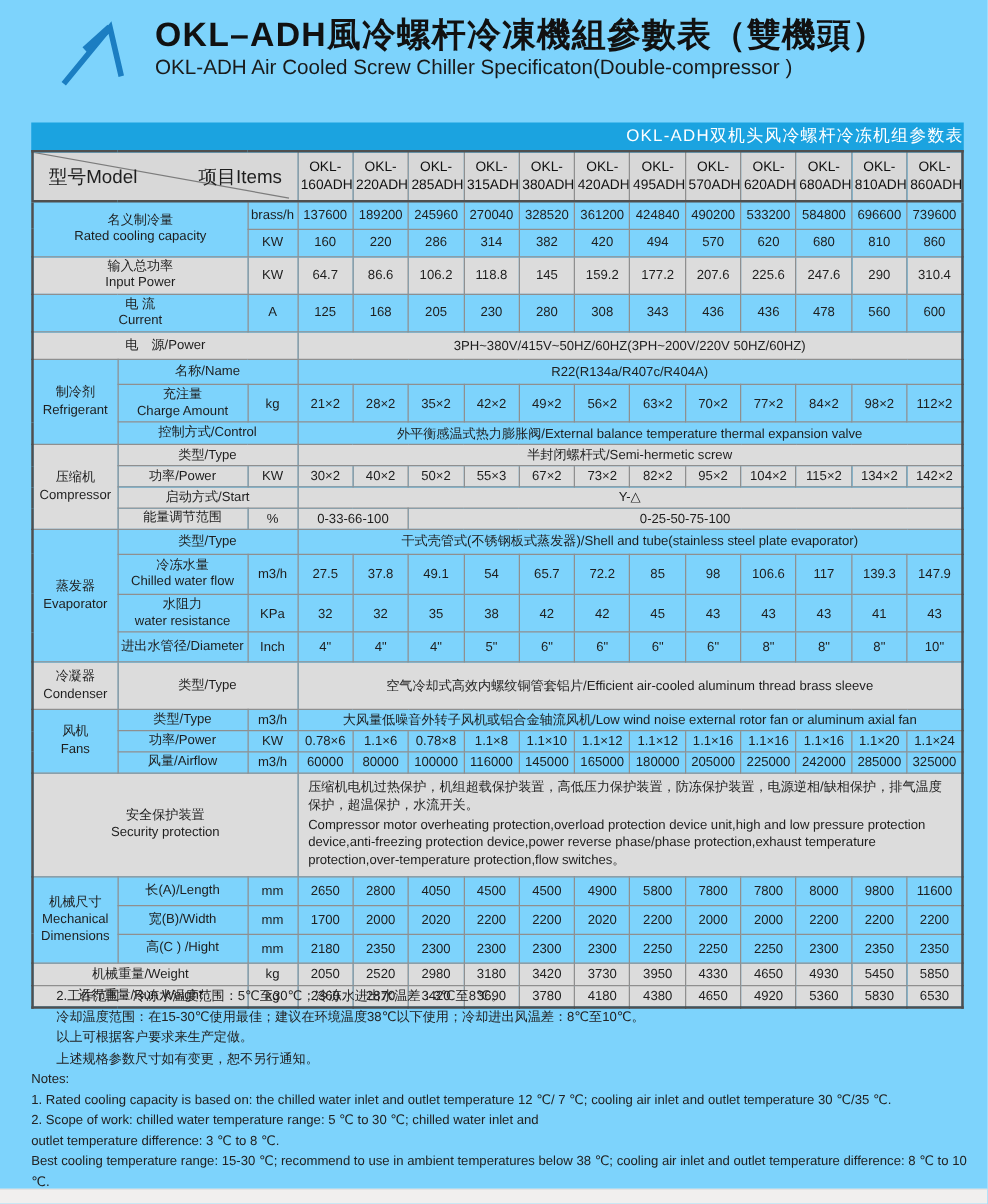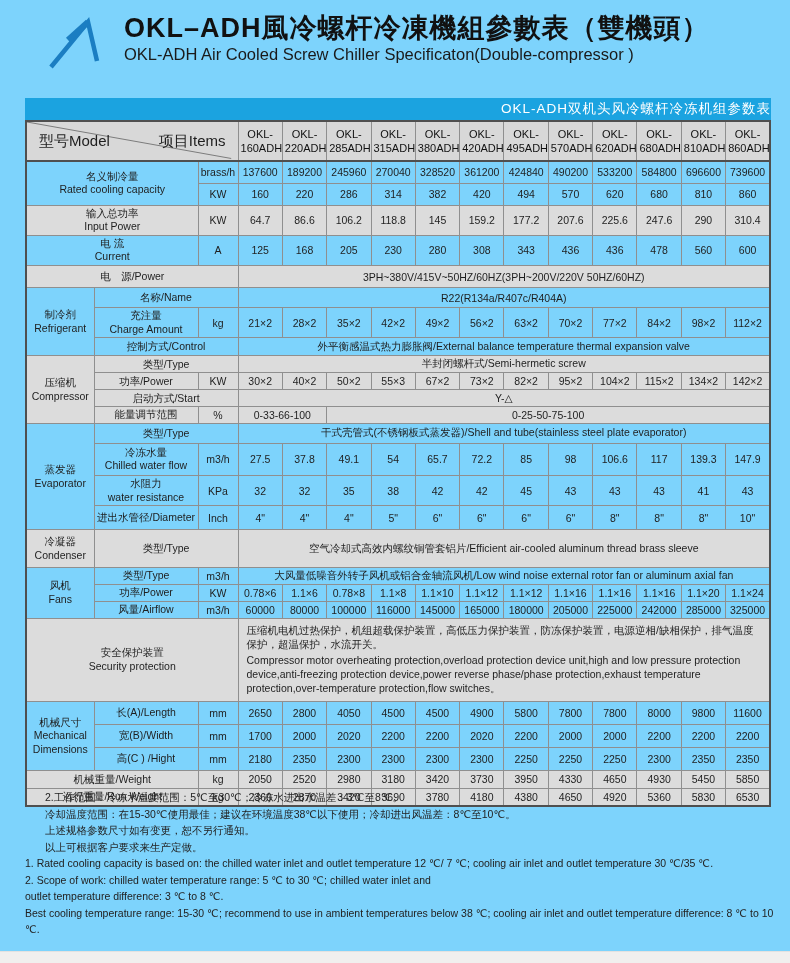--- a/index.html
+++ b/index.html
@@ -447,22 +447,23 @@
           <td class="v">5360</td>
           <td class="v">5830</td>
           <td class="v">6530</td>
         </tr>
       </tbody>
     </table>
 
   <div class="notes">
     <div class="nz ind">2.工作范围：冷冻水温度范围：5℃至30℃；冷冻水进出水温差：3℃至8℃。</div>
     <div class="nz ind">冷却温度范围：在15-30℃使用最佳；建议在环境温度38℃以下使用；冷却进出风温差：8℃至10℃。</div>
+    <div class="nz ind">以上可根据客户要求来生产定做。</div>
     <div class="nz ind">上述规格参数尺寸如有变更，恕不另行通知。</div>
-    <div class="nz ind">以上可根据客户要求来生产定做。</div>
+    <div class="ne">Notes:</div>
     <div class="ne">1. Rated cooling capacity is based on: the chilled water inlet and outlet temperature 12 ℃/ 7 ℃; cooling air inlet and outlet temperature 30 ℃/35 ℃.</div>
     <div class="ne">2. Scope of work: chilled water temperature range: 5 ℃ to 30 ℃; chilled water inlet and</div>
     <div class="ne">outlet temperature difference: 3 ℃ to 8 ℃.</div>
     <div class="ne">Best cooling temperature range: 15-30 ℃; recommend to use in ambient temperatures below 38 ℃; cooling air inlet and outlet temperature difference: 8 ℃ to 10 ℃.</div>
 
   </div>
 
   <div class="footer-strip"></div>
 </div>
 

